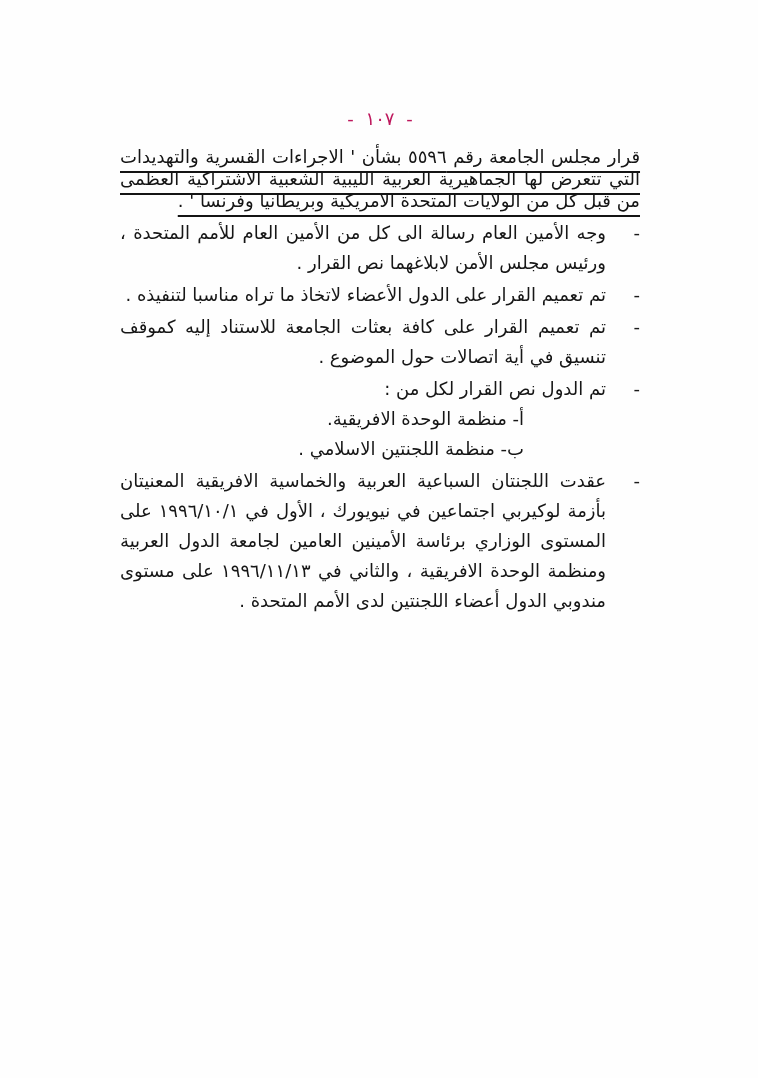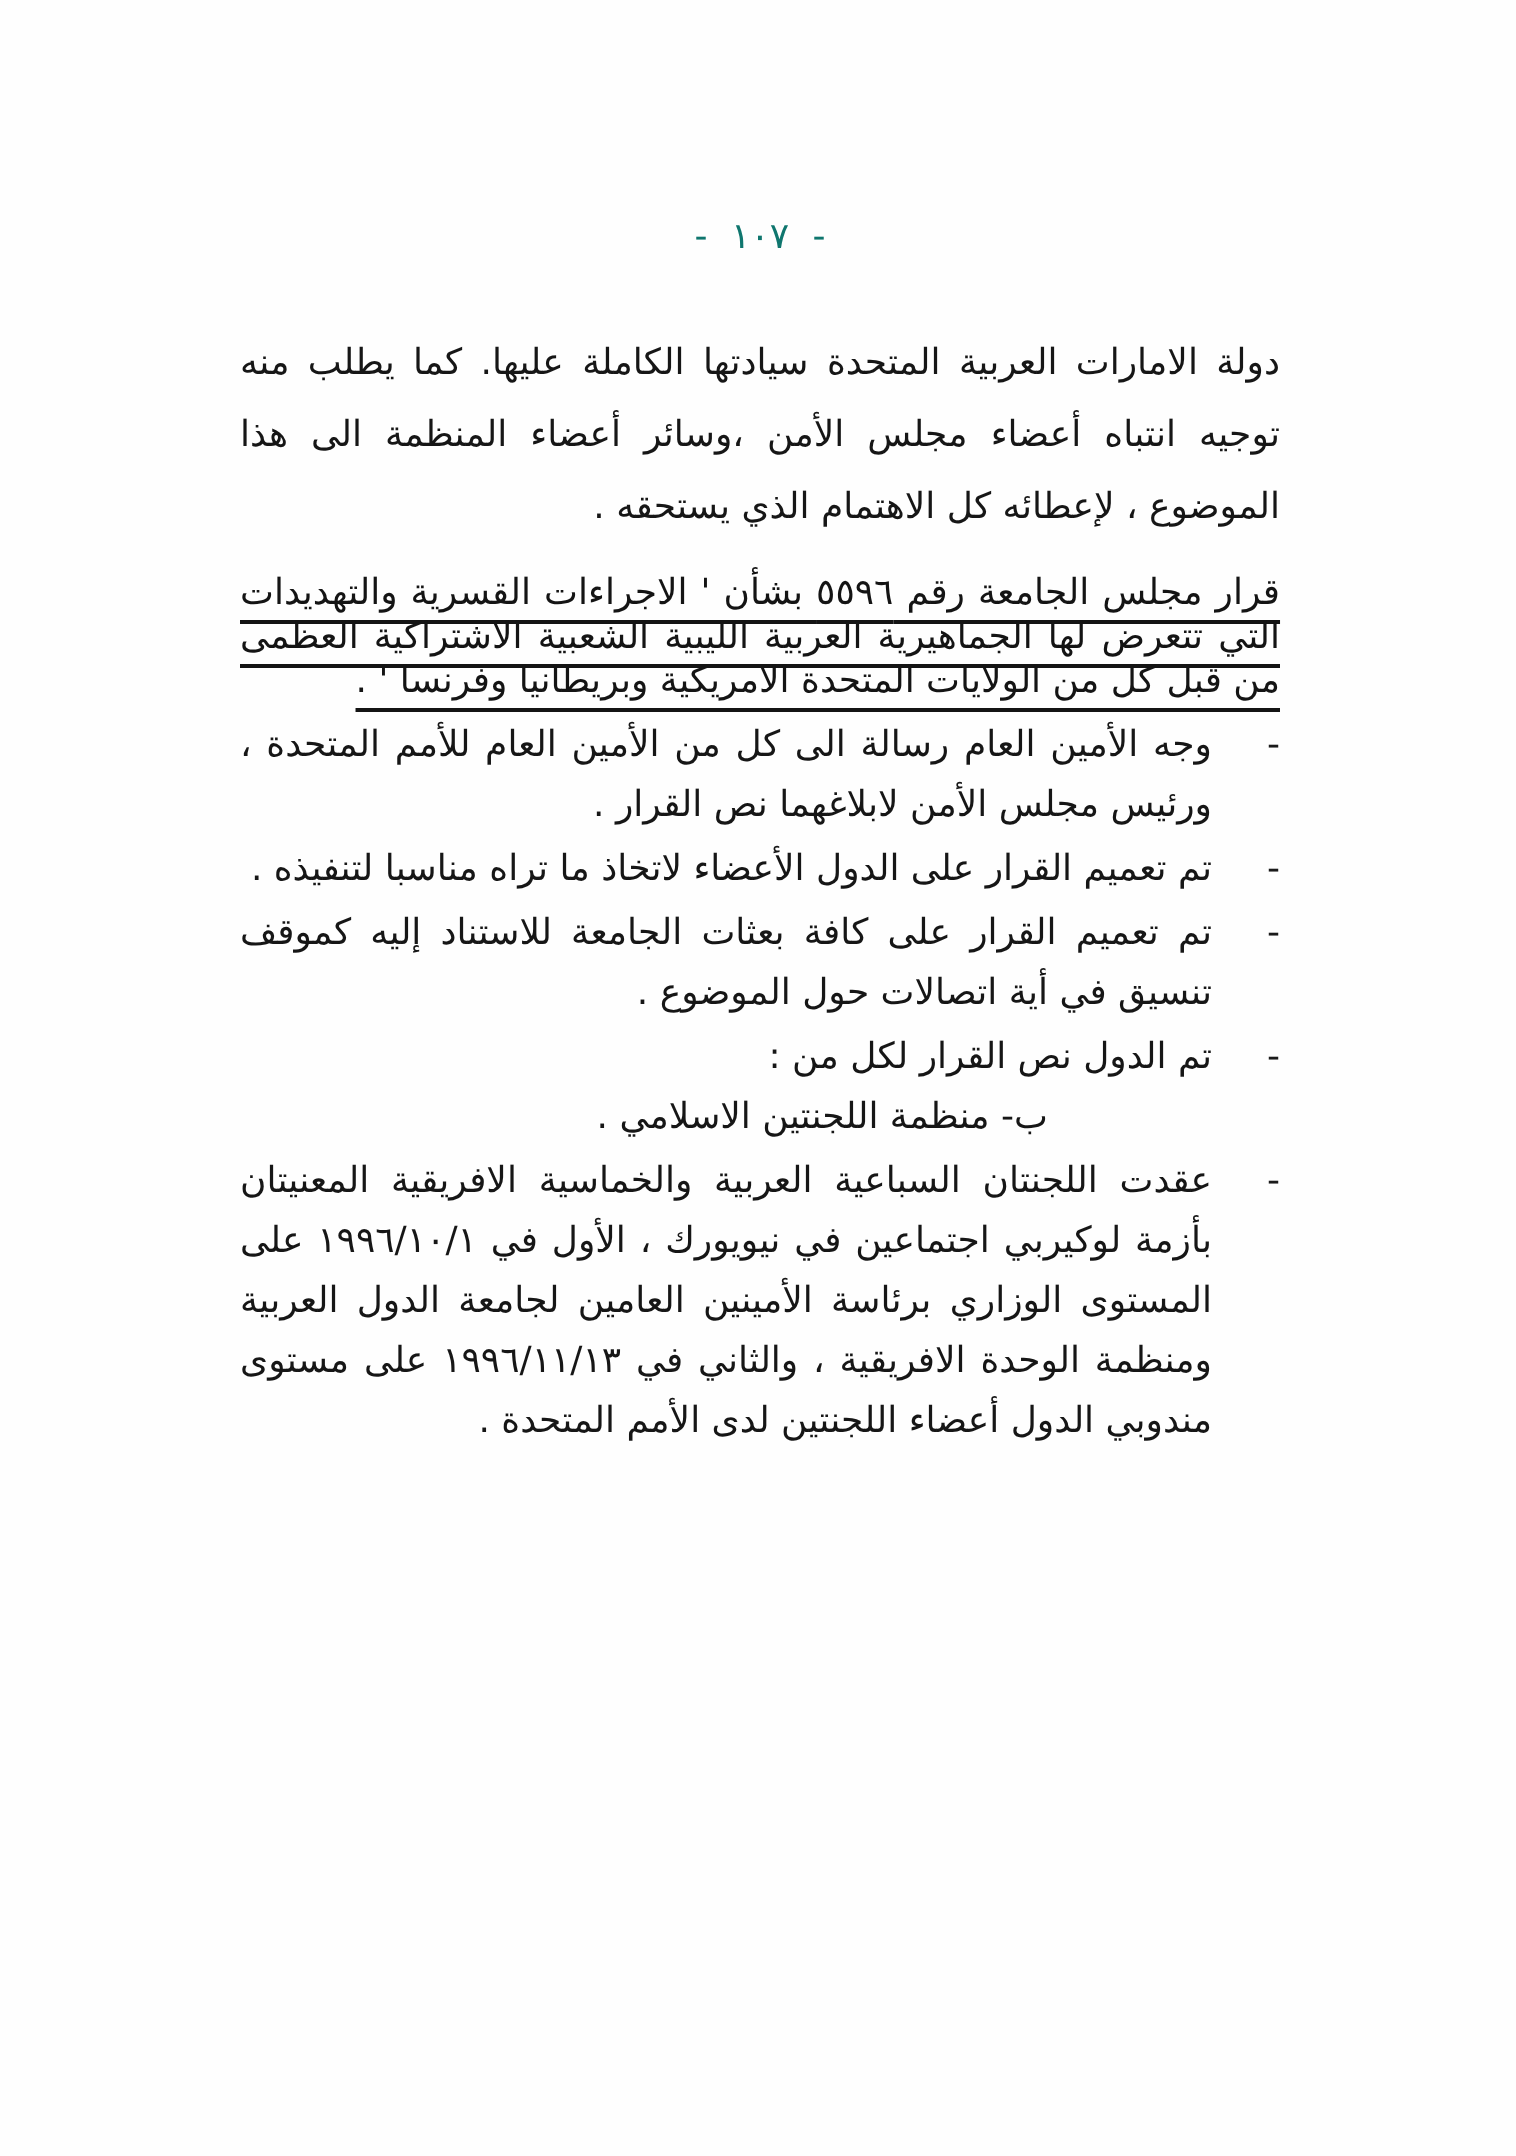--- a/index.html
+++ b/index.html
@@ -15,21 +15,21 @@
     box-sizing: border-box;
     padding: 106px 118px 0 120px;
     overflow: hidden;
   }
   .page-number {
     text-align: center;
     font-size: 18px;
     line-height: 26px;
     letter-spacing: 2px;
     word-spacing: 6px;
-    color: #0f766e;
+    color: #be185d;
   }
   .intro-para {
     margin: 32px 0 0 0;
     font-size: 18px;
     line-height: 36px;
     text-align: justify;
   }
   .resolution-heading {
     margin: 14px 0 0 0;
     font-size: 18px;
@@ -61,21 +61,20 @@
     line-height: 30px;
   }
 </style>
 </head>
 <body>
 
 <div class="page">
 
   <div class="page-number">- ١٠٧ -</div>
 
-  <p class="intro-para">دولة الامارات العربية المتحدة سيادتها الكاملة عليها. كما يطلب منه توجيه انتباه أعضاء مجلس الأمن ،وسائر أعضاء المنظمة الى هذا الموضوع ، لإعطائه كل الاهتمام الذي يستحقه .</p>
 
   <p class="resolution-heading">قرار مجلس الجامعة رقم ٥٥٩٦ بشأن ' الاجراءات القسرية والتهديدات التي تتعرض لها الجماهيرية العربية الليبية الشعبية الاشتراكية العظمى من قبل كل من الولايات المتحدة الامريكية وبريطانيا وفرنسا ' .</p>
 
   <div class="measures-list">
 
     <div class="list-item">
       <span class="item-marker">-</span>
       <div class="item-body">
         <div class="item-text">وجه الأمين العام رسالة الى كل من الأمين العام للأمم المتحدة ، ورئيس مجلس الأمن لابلاغهما نص القرار .</div>
       </div>
@@ -93,20 +92,21 @@
       <div class="item-body">
         <div class="item-text">تم تعميم القرار على كافة بعثات الجامعة للاستناد إليه كموقف تنسيق في أية اتصالات حول الموضوع .</div>
       </div>
     </div>
 
     <div class="list-item">
       <span class="item-marker">-</span>
       <div class="item-body">
         <div class="item-text">تم الدول نص القرار لكل من :</div>
         <div class="sub-list">
+          <div class="sub-item">أ- منظمة الوحدة الافريقية.</div>
           <div class="sub-item">ب- منظمة اللجنتين الاسلامي .</div>
         </div>
       </div>
     </div>
 
     <div class="list-item">
       <span class="item-marker">-</span>
       <div class="item-body">
         <div class="item-text">عقدت اللجنتان السباعية العربية والخماسية الافريقية المعنيتان بأزمة لوكيربي اجتماعين في نيويورك ، الأول في ١٩٩٦/١٠/١ على المستوى الوزاري برئاسة الأمينين العامين لجامعة الدول العربية ومنظمة الوحدة الافريقية ، والثاني في ١٩٩٦/١١/١٣ على مستوى مندوبي الدول أعضاء اللجنتين لدى الأمم المتحدة .</div>
       </div>

